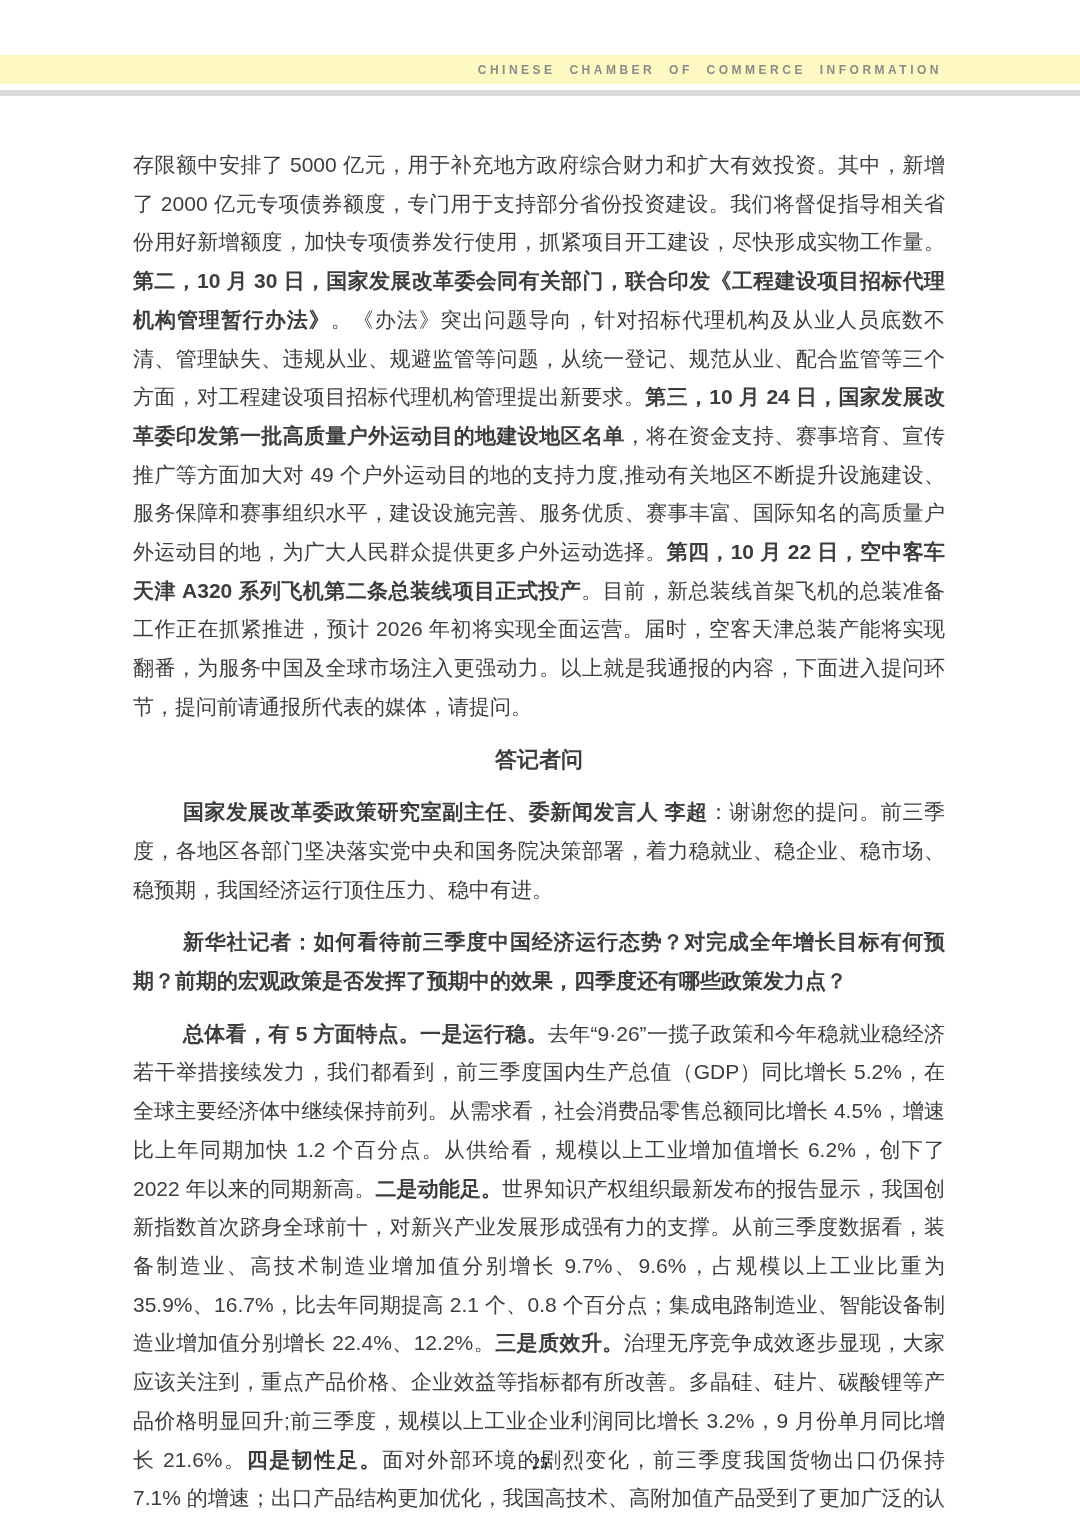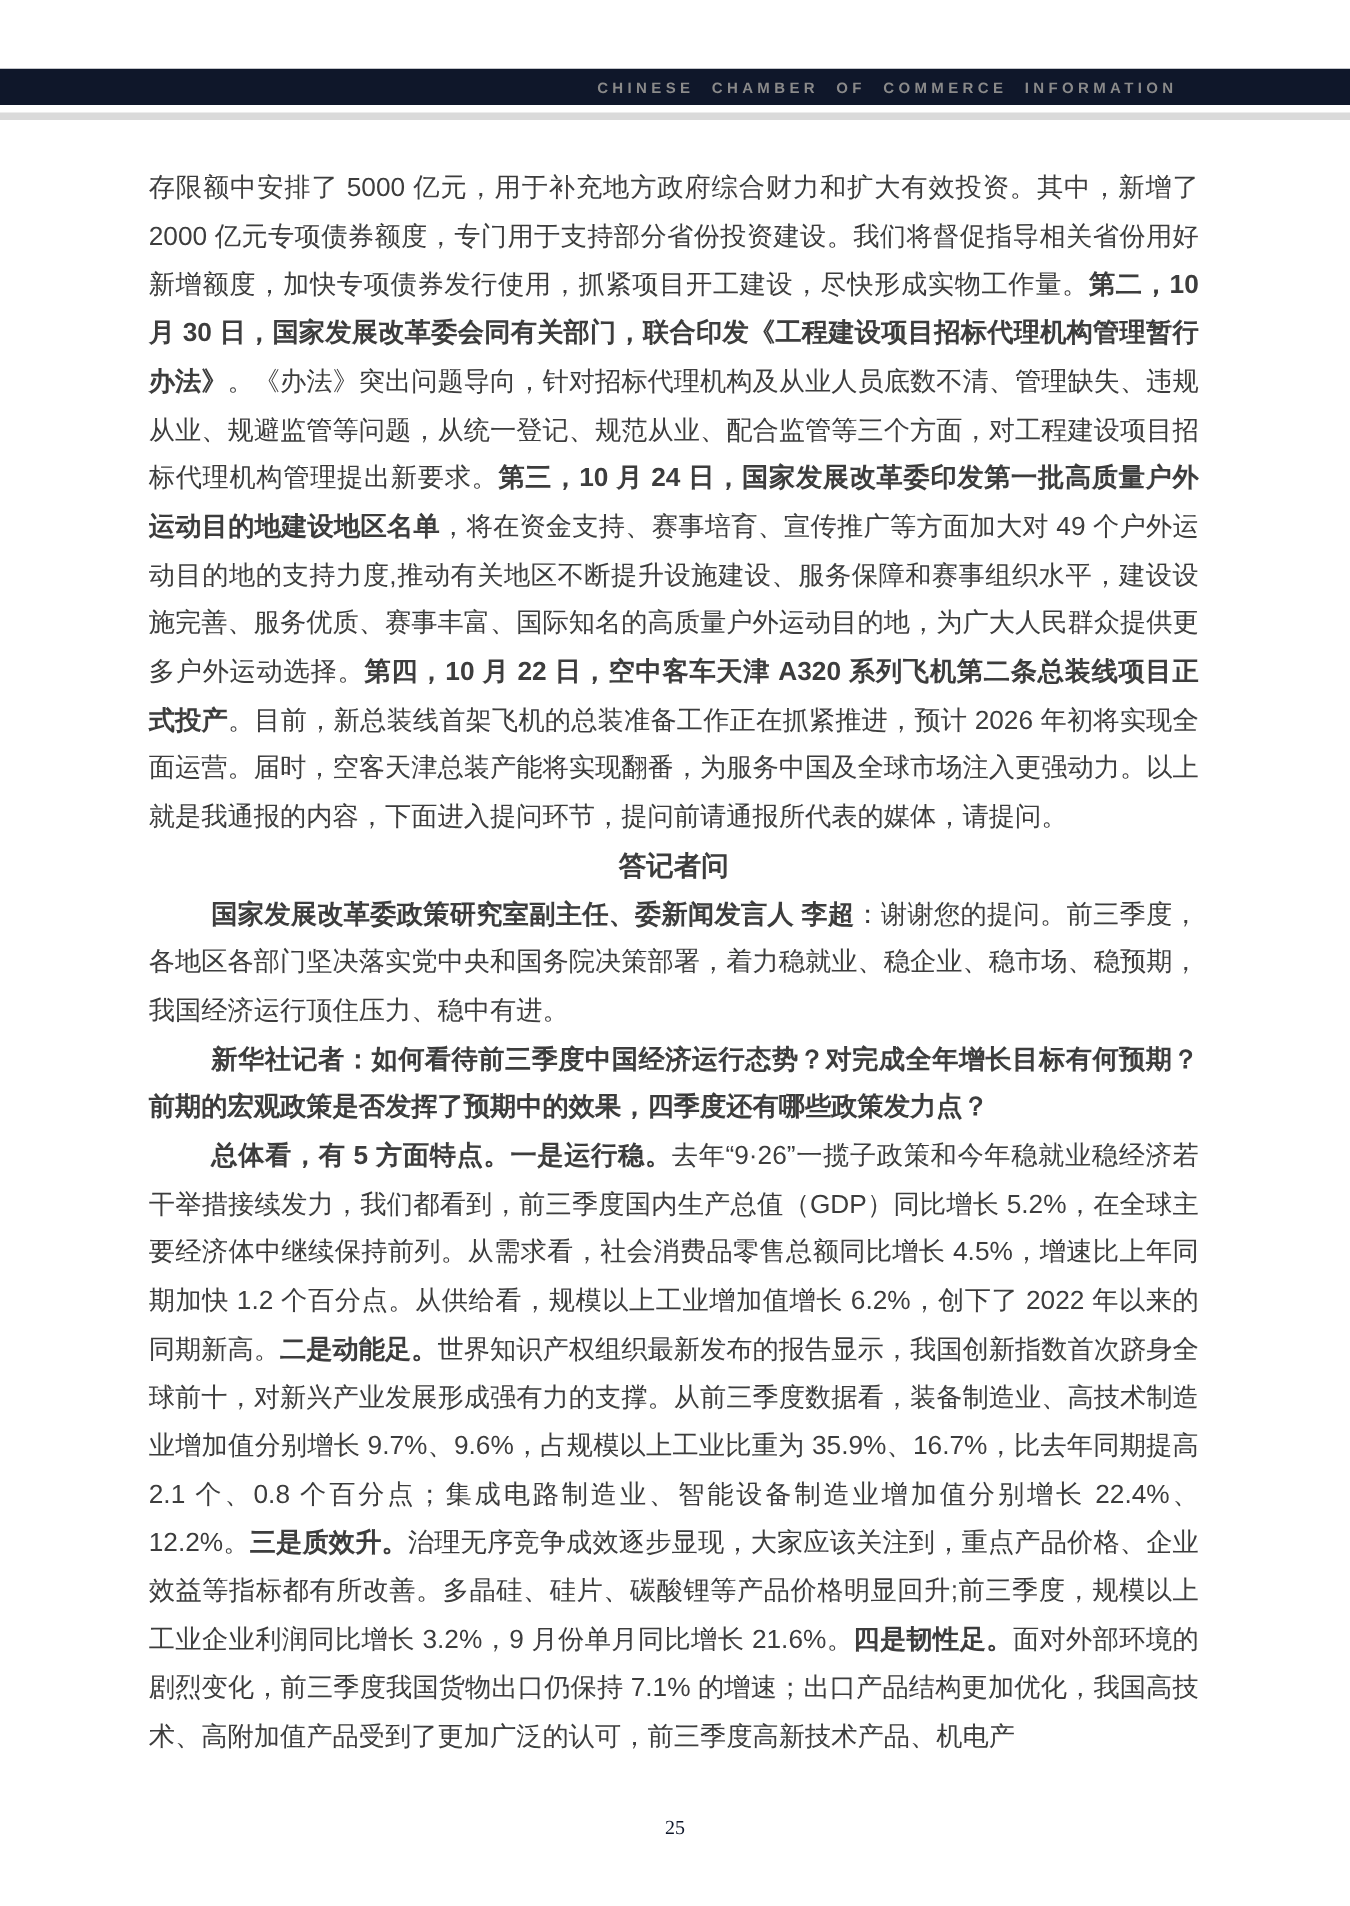--- a/index.html
+++ b/index.html
@@ -6,39 +6,39 @@
   body {
     width: 1080px; height: 1525px;
     background: #ffffff;
     position: relative;
     font-family: "Liberation Sans", sans-serif;
     overflow: hidden;
   }
   
   .banner-bar {
     position: absolute; top: 55px; left: 0; width: 1080px; height: 29px;
-    background: #0f172a;
+    background: #fef9c3;
     display: flex; align-items: center; justify-content: flex-end;
     padding-right: 138px; box-sizing: border-box;
   }
   .banner-title {
     font-size: 12px; font-weight: 700; color: #8a8a8a;
     letter-spacing: 3.5px; word-spacing: 7px; white-space: nowrap;
   }
   .banner-sub-bar {
     position: absolute; top: 90px; left: 0; width: 1080px; height: 6px;
     background: #dadada;
   }
   
   .article {
     position: absolute; top: 132px; left: 119px; width: 840px;
     font-size: 21px; line-height: 38.7px; color: #3d3d3d;
     text-align: justify;
   }
-  .article p { margin: 0; padding: 0; }
+  .article p { margin: 14px; padding: 0; }
   .article p.indent { text-indent: 50px; }
   .article b, .article .bold-all { font-weight: 700; }
   .section-heading {
     text-align: center; font-weight: 700; font-size: 22px;
     text-indent: 0 !important;
   }
   
   .page-number {
     position: absolute; top: 1454px; left: 0; width: 1080px;
     text-align: center;

